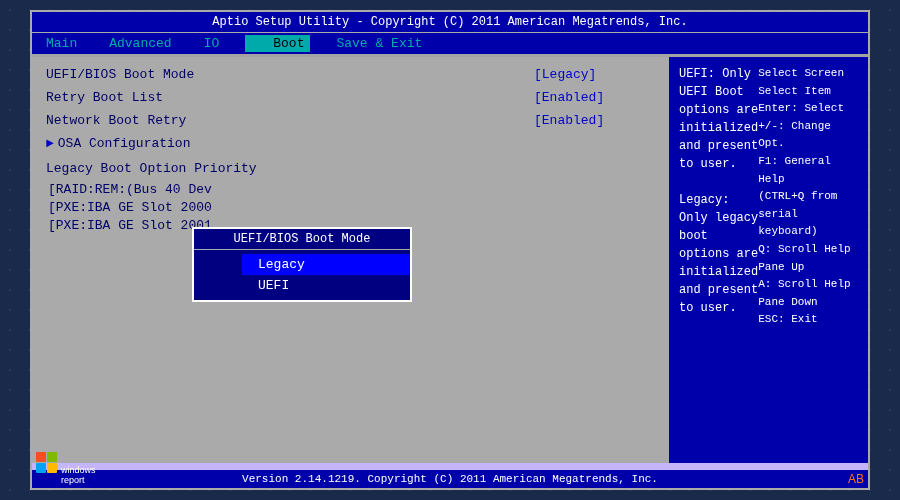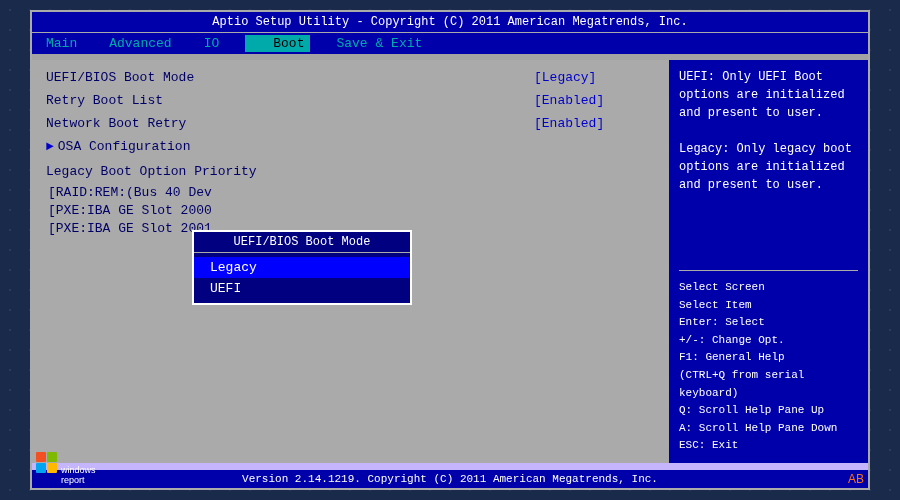--- a/index.html
+++ b/index.html
@@ -44,21 +44,21 @@
       padding: 3px 0;
       font-size: 12px;
       border-bottom: 1px solid #aaaaaa;
     }
 
     .menu-bar {
       display: flex;
       background: #0000aa;
       padding: 2px 8px;
       gap: 20px;
-      border-bottom: 6px solid #a3a3a3;
+      border-bottom: 3px solid #a3a3a3;
     }
 
     .menu-item {
       color: #00aaaa;
       padding: 1px 6px;
       cursor: pointer;
     }
 
     .menu-item.active {
       background: #00aaaa;
@@ -140,20 +140,21 @@
       background: #000080;
       color: #ffffff;
       text-align: center;
       padding: 3px 8px;
       border-bottom: 1px solid #aaaaaa;
       font-size: 12px;
     }
 
     .popup-options {
       padding: 4px 0;
+      margin-left: 48px;
     }
 
     .popup-option {
       padding: 3px 16px;
       color: #ffffff;
       cursor: pointer;
     }
 
     .popup-option.selected {
       background: #0000ff;
@@ -162,21 +163,20 @@
 
     
     .help-panel {
       width: 200px;
       background: #0000aa;
       color: #00aaff;
       padding: 8px 10px;
       font-size: 12px;
       border-left: 1px solid #aaaaaa;
       display: flex;
-      flex-direction: column;
     }
 
     .help-text {
       color: #ffffff;
       font-size: 12px;
       line-height: 1.5;
       flex: 1;
     }
 
     .help-divider {

